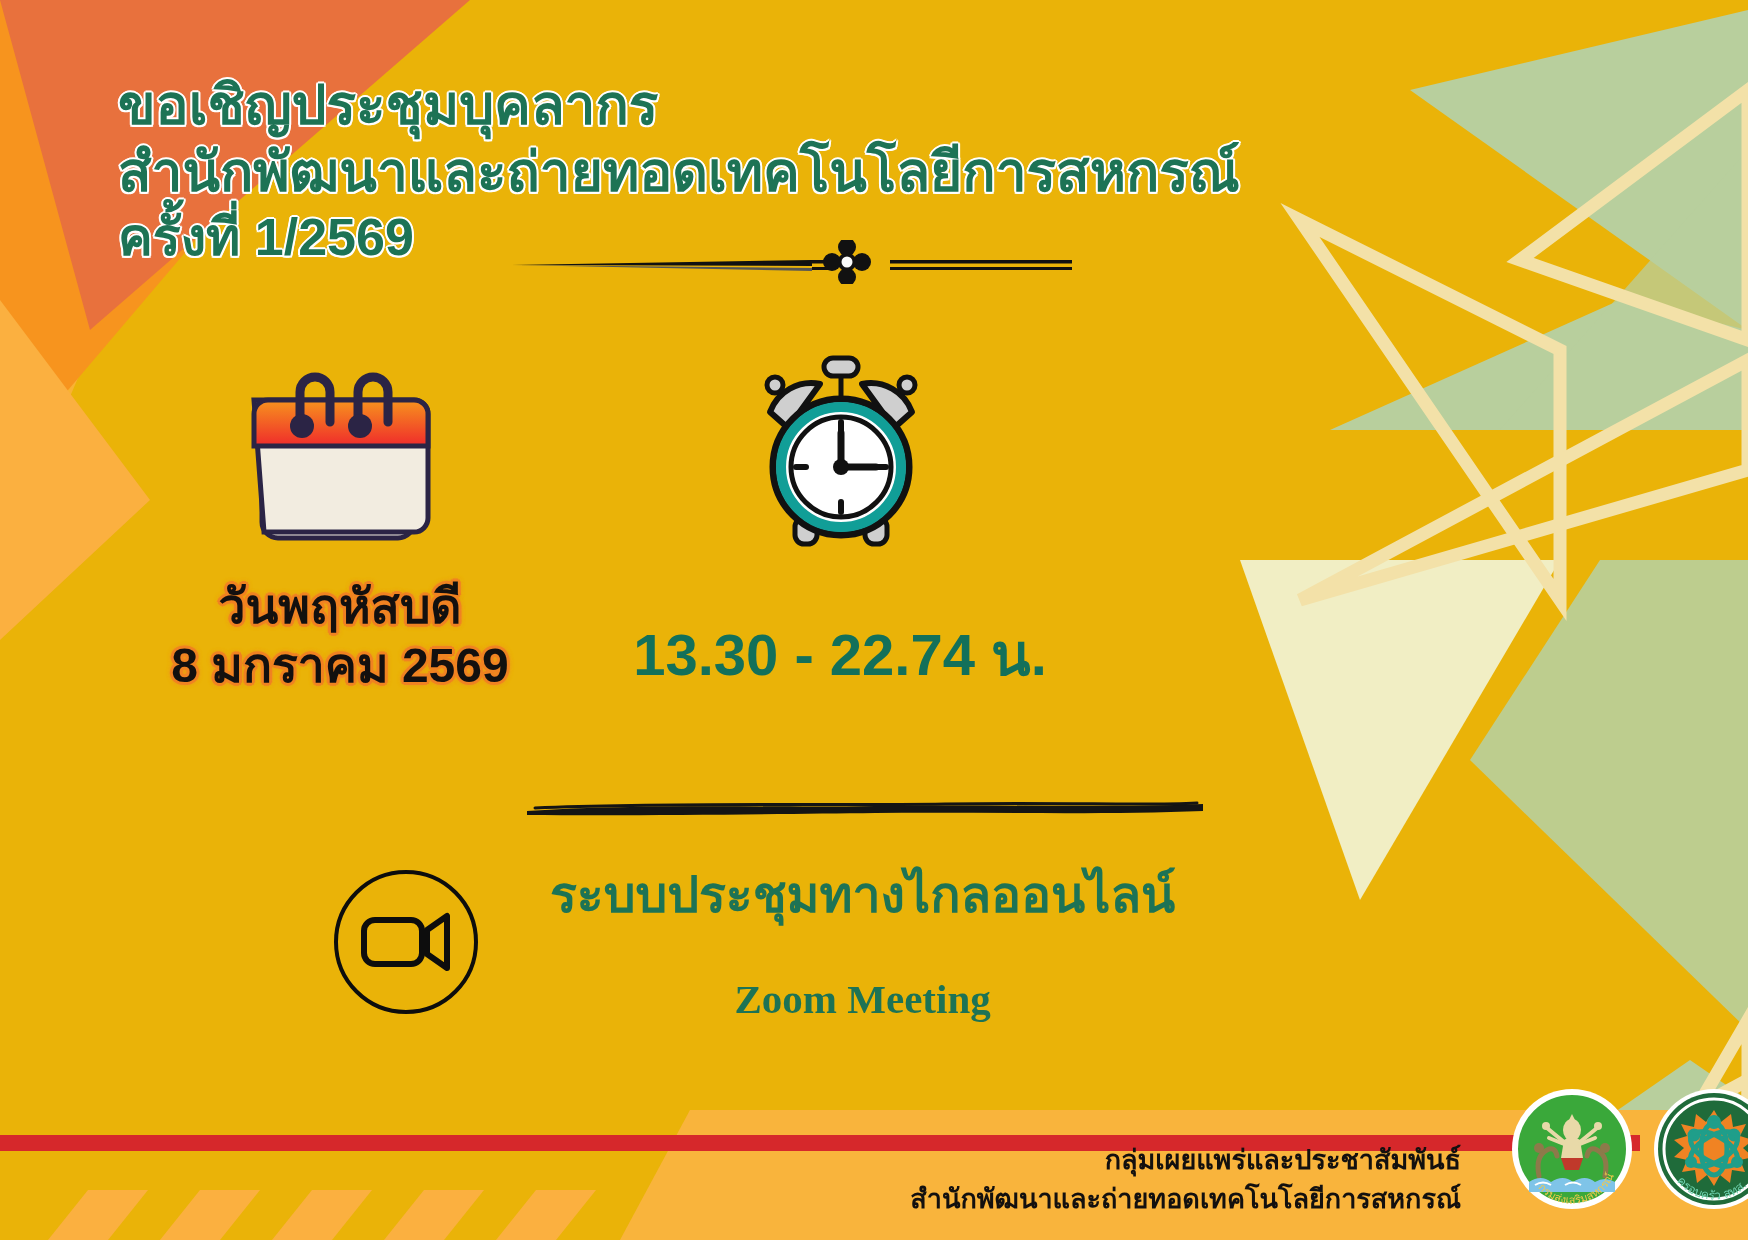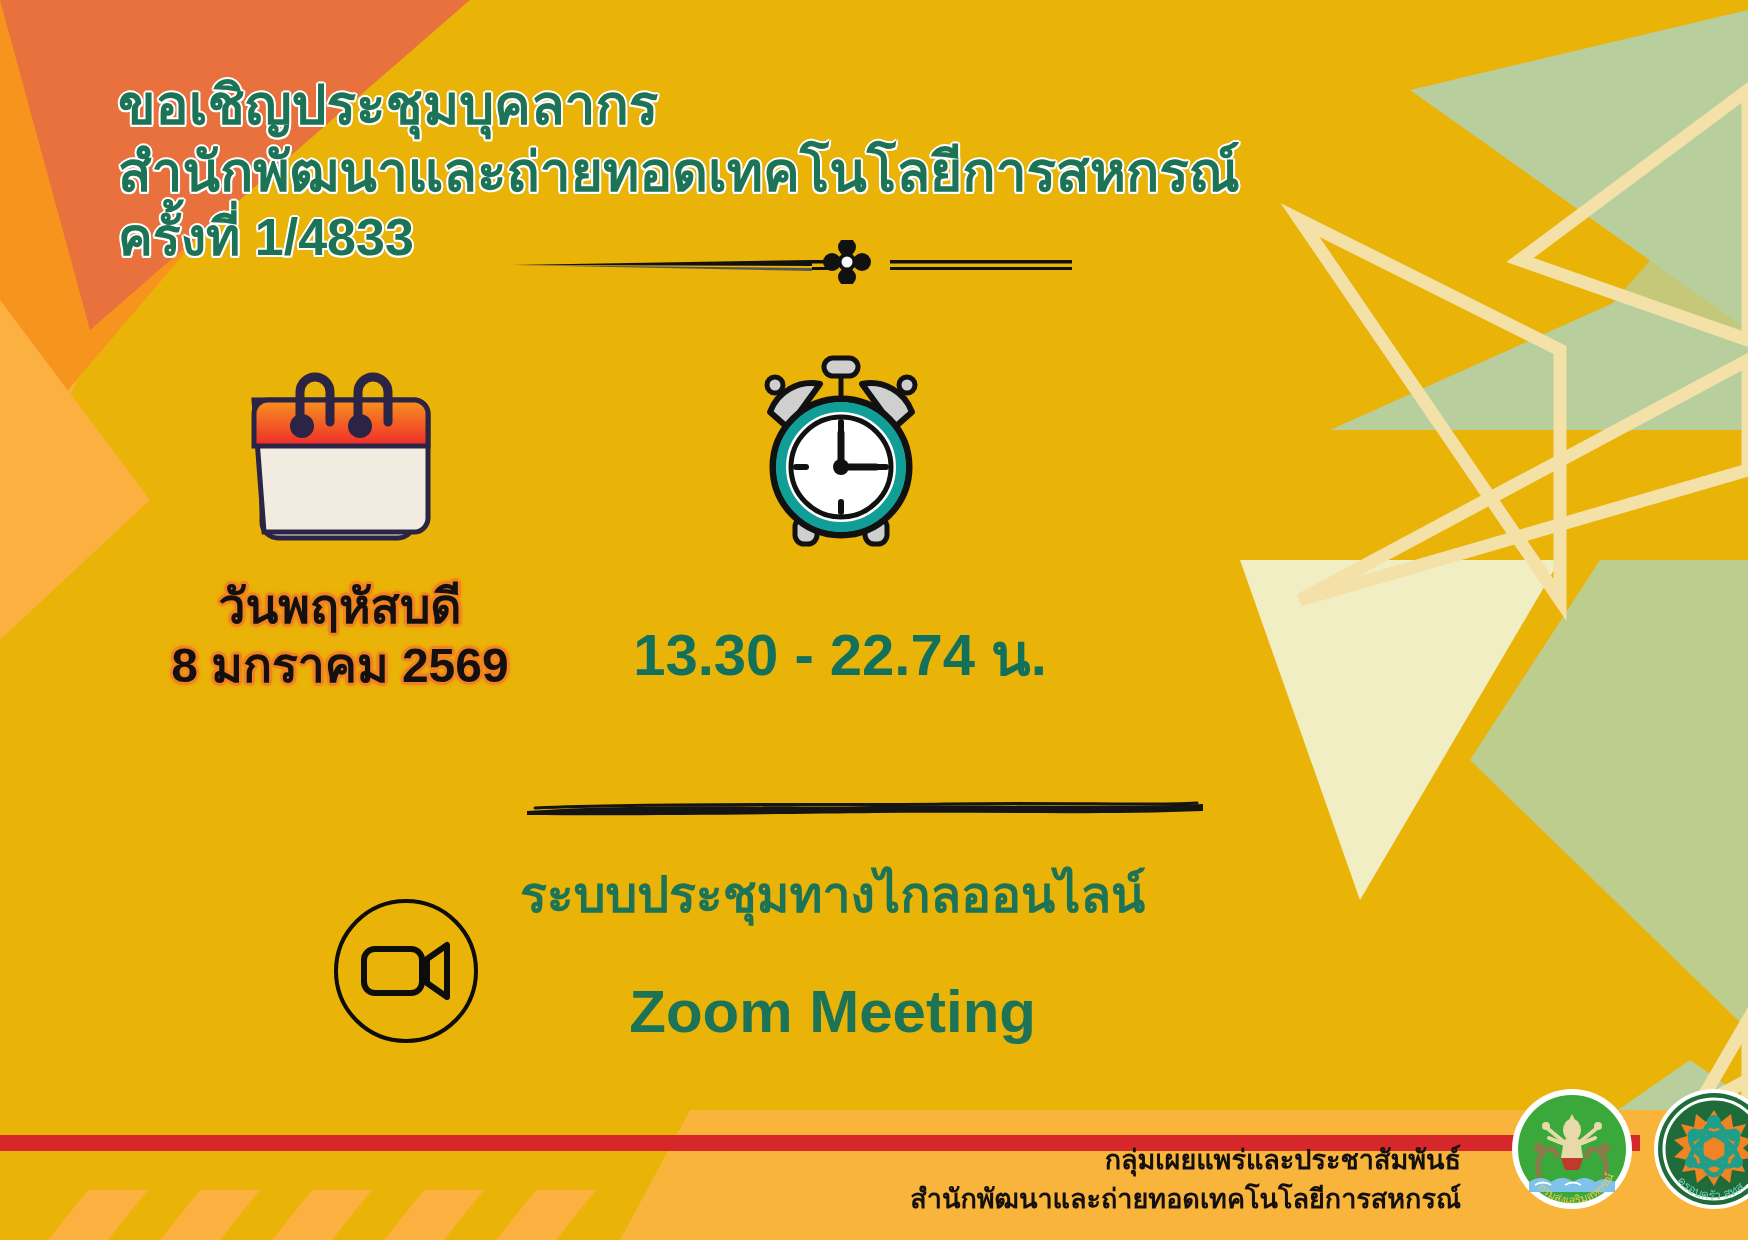--- a/index.html
+++ b/index.html
@@ -62,23 +62,23 @@
     font-size:42px;font-weight:bold;color:#1d7355;line-height:1.28;
     text-shadow:
       2px 0 0 #fafbfa,-2px 0 0 #fafbfa,0 2px 0 #fafbfa,0 -2px 0 #fafbfa,
       1.5px 1.5px 0 #fafbfa,-1.5px 1.5px 0 #fafbfa,1.5px -1.5px 0 #fafbfa,-1.5px -1.5px 0 #fafbfa;
   }
 
   
   .brush{position:absolute;left:525px;top:795px;width:680px;height:24px;}
 
   
-  .zoom-row{position:absolute;left:330px;top:862px;display:flex;align-items:flex-end;gap:38px;}
+  .zoom-row{position:absolute;left:330px;top:862px;display:flex;align-items:center;gap:68px;font-family:Liberation Serif, serif;}
   .zoom-text{font-size:50px;font-weight:bold;color:#1d7355;line-height:1.32;text-align:center;}
-  .zoom-text .en{font-size:60px;display:block;margin-top:44px;}
+  .zoom-text .en{font-size:41px;display:block;margin-top:44px;}
 
   
   .footer-text{
     position:absolute;right:328px;bottom:22px;
     text-align:right;color:#13100f;font-weight:bold;
     font-size:27px;line-height:1.42;
   }
   .logos{position:absolute;right:12px;bottom:24px;display:flex;gap:16px;align-items:flex-end;}
 </style>
 </head>
@@ -116,21 +116,21 @@
         <polygon points="312,1190 372,1190 332,1240 272,1240" fill="#fbb040"></polygon>
         <polygon points="424,1190 484,1190 444,1240 384,1240" fill="#fbb040"></polygon>
         <polygon points="536,1190 596,1190 556,1240 496,1240" fill="#fbb040"></polygon>
       </g>
     </svg>
   </div>
 
   <div class="header">
     <div class="title-line t1">ขอเชิญประชุมบุคลากร</div>
     <div class="title-line t2">สำนักพัฒนาและถ่ายทอดเทคโนโลยีการสหกรณ์</div>
-    <div class="title-line t3">ครั้งที่ 1/4833</div>
+    <div class="title-line t3">ครั้งที่ 1/2569</div>
   </div>
 
   <div class="ornament">
     <svg width="560" height="44" viewBox="0 0 560 44">
       <polygon points="0,25 300,20 300,26" fill="#111"></polygon>
       <polygon points="0,25 300,28 300,31" fill="#555"></polygon>
       <rect x="300" y="20" width="20" height="3.5" fill="#111"></rect>
       <rect x="300" y="27" width="20" height="3" fill="#111"></rect>
       <g transform="translate(322,22)">
         <path d="M0,0 L13,-13 L26,0 L13,13 Z" fill="#111"></path>

